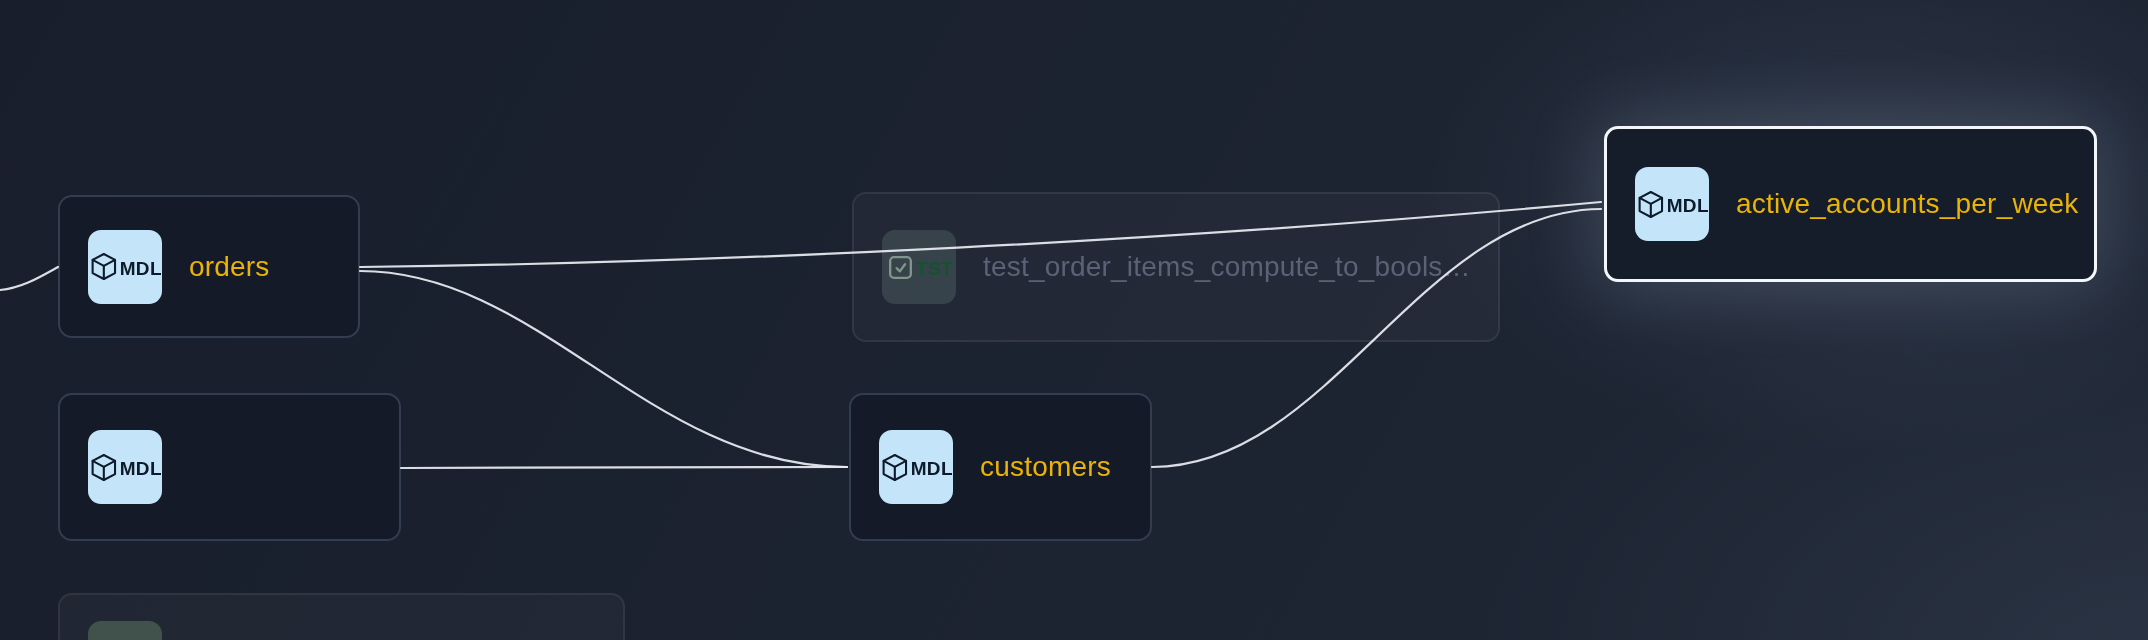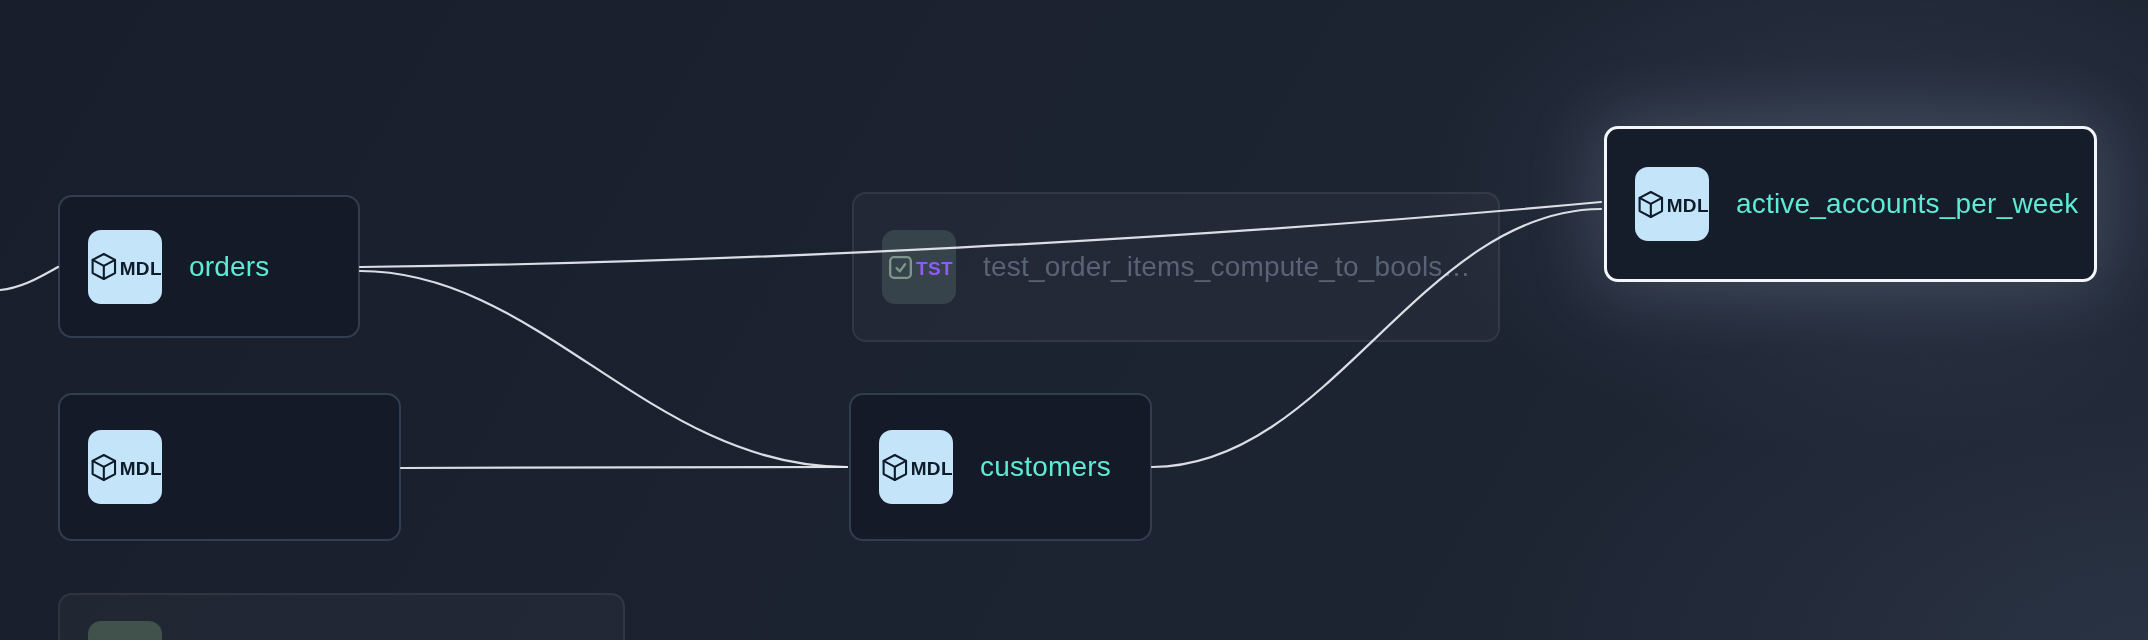--- a/index.html
+++ b/index.html
@@ -46,21 +46,21 @@
     box-shadow: 0 0 70px 10px rgba(190,210,240,0.16);
   }
   .node.faded {
     background: rgba(255,255,255,0.03);
     border: 2px solid rgba(255,255,255,0.07);
   }
 
   .node-label {
     font-size: 28px;
     font-weight: 400;
-    color: #5eead4;
+    color: #eab308;
     white-space: nowrap;
     letter-spacing: 0.2px;
   }
   .node.faded .node-label {
     color: #5a6375;
   }
 
   
   .badge {
     width: 74px;
@@ -77,21 +77,21 @@
   .badge.dim-green { background: #41514b; }
 
   .badge-label {
     font-size: 19px;
     font-weight: 600;
     line-height: 1;
     margin-top: 3px;
     letter-spacing: 0.4px;
   }
   .badge.mdl .badge-label { color: #0d1b2a; }
-  .badge.tst .badge-label { color: #8b5cf6; }
+  .badge.tst .badge-label { color: #14532d; }
 
   
   svg.edges {
     position: absolute;
     inset: 0;
     z-index: 10;
     pointer-events: none;
   }
   svg.edges path {
     fill: none;

